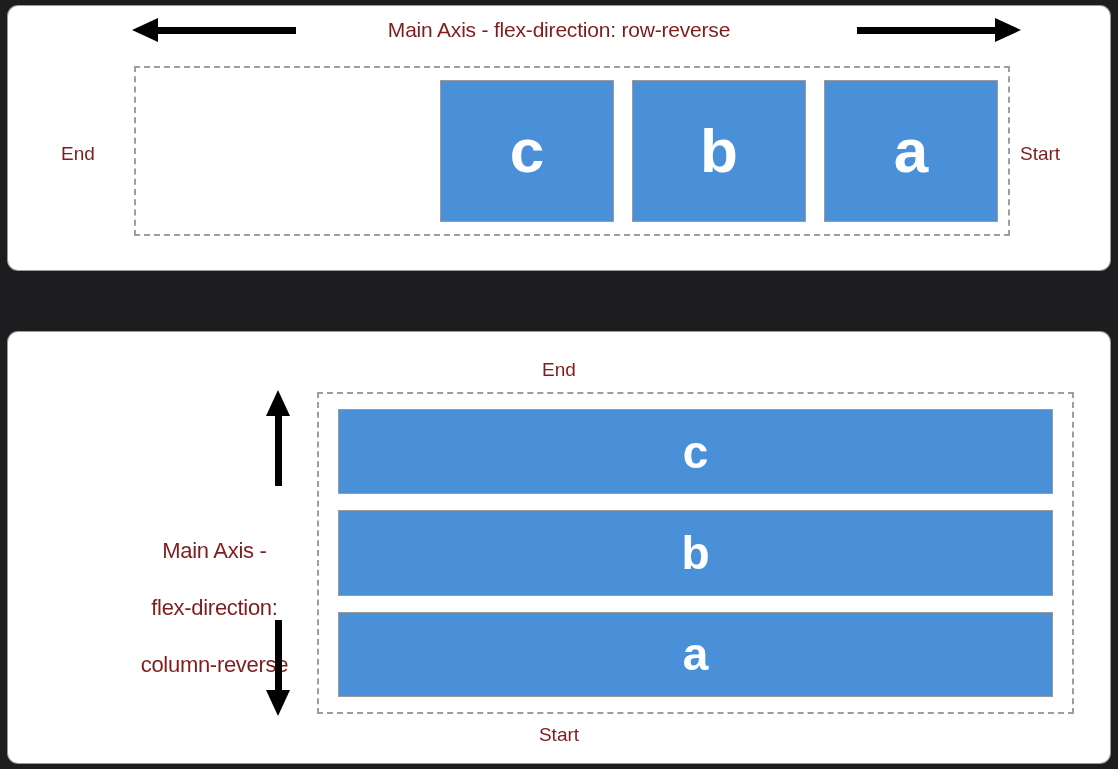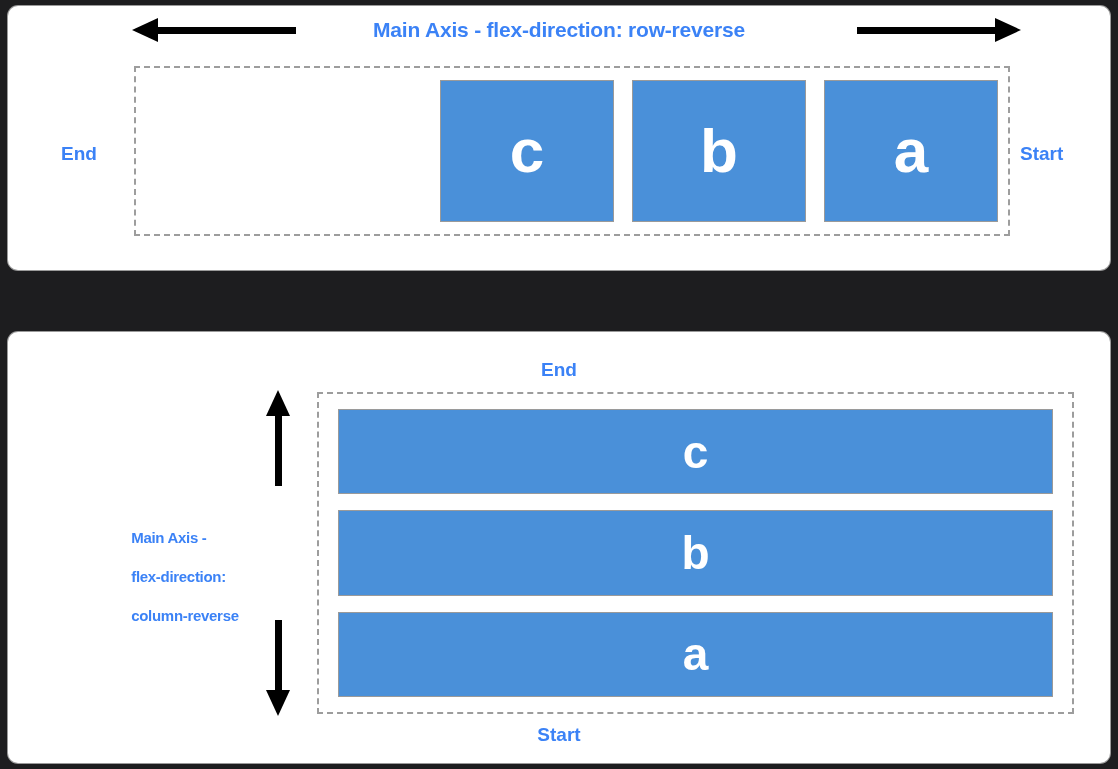--- a/index.html
+++ b/index.html
@@ -36,22 +36,22 @@
   #card-col {
     left: 8px;
     top: 332px;
     width: 1102px;
     height: 431px;
   }
 
   
   .lbl {
     position: absolute;
-    color: #3b82f6;
-    font-weight: bold;
+    color: #7f1d1d;
+    font-weight: normal;
     white-space: pre;
     line-height: 1.18;
   }
 
   
   #row-title {
     left: 0;
     top: 12px;
     width: 1102px;
     text-align: center;
@@ -148,24 +148,25 @@
   }
   #col-start-label {
     left: 0;
     top: 392px;
     width: 1102px;
     text-align: center;
     font-size: 19px;
   }
 
   #col-title {
-    left: 100px;
+    left: 89px;
     top: 176px;
     width: 200px;
-    font-size: 15px;
+    text-align: center;
+    font-size: 22px;
     letter-spacing: -0.3px;
     line-height: 1.3;
   }
 
   
   .arrow-v {
     position: absolute;
     width: 24px;
     left: 258px;
   }

